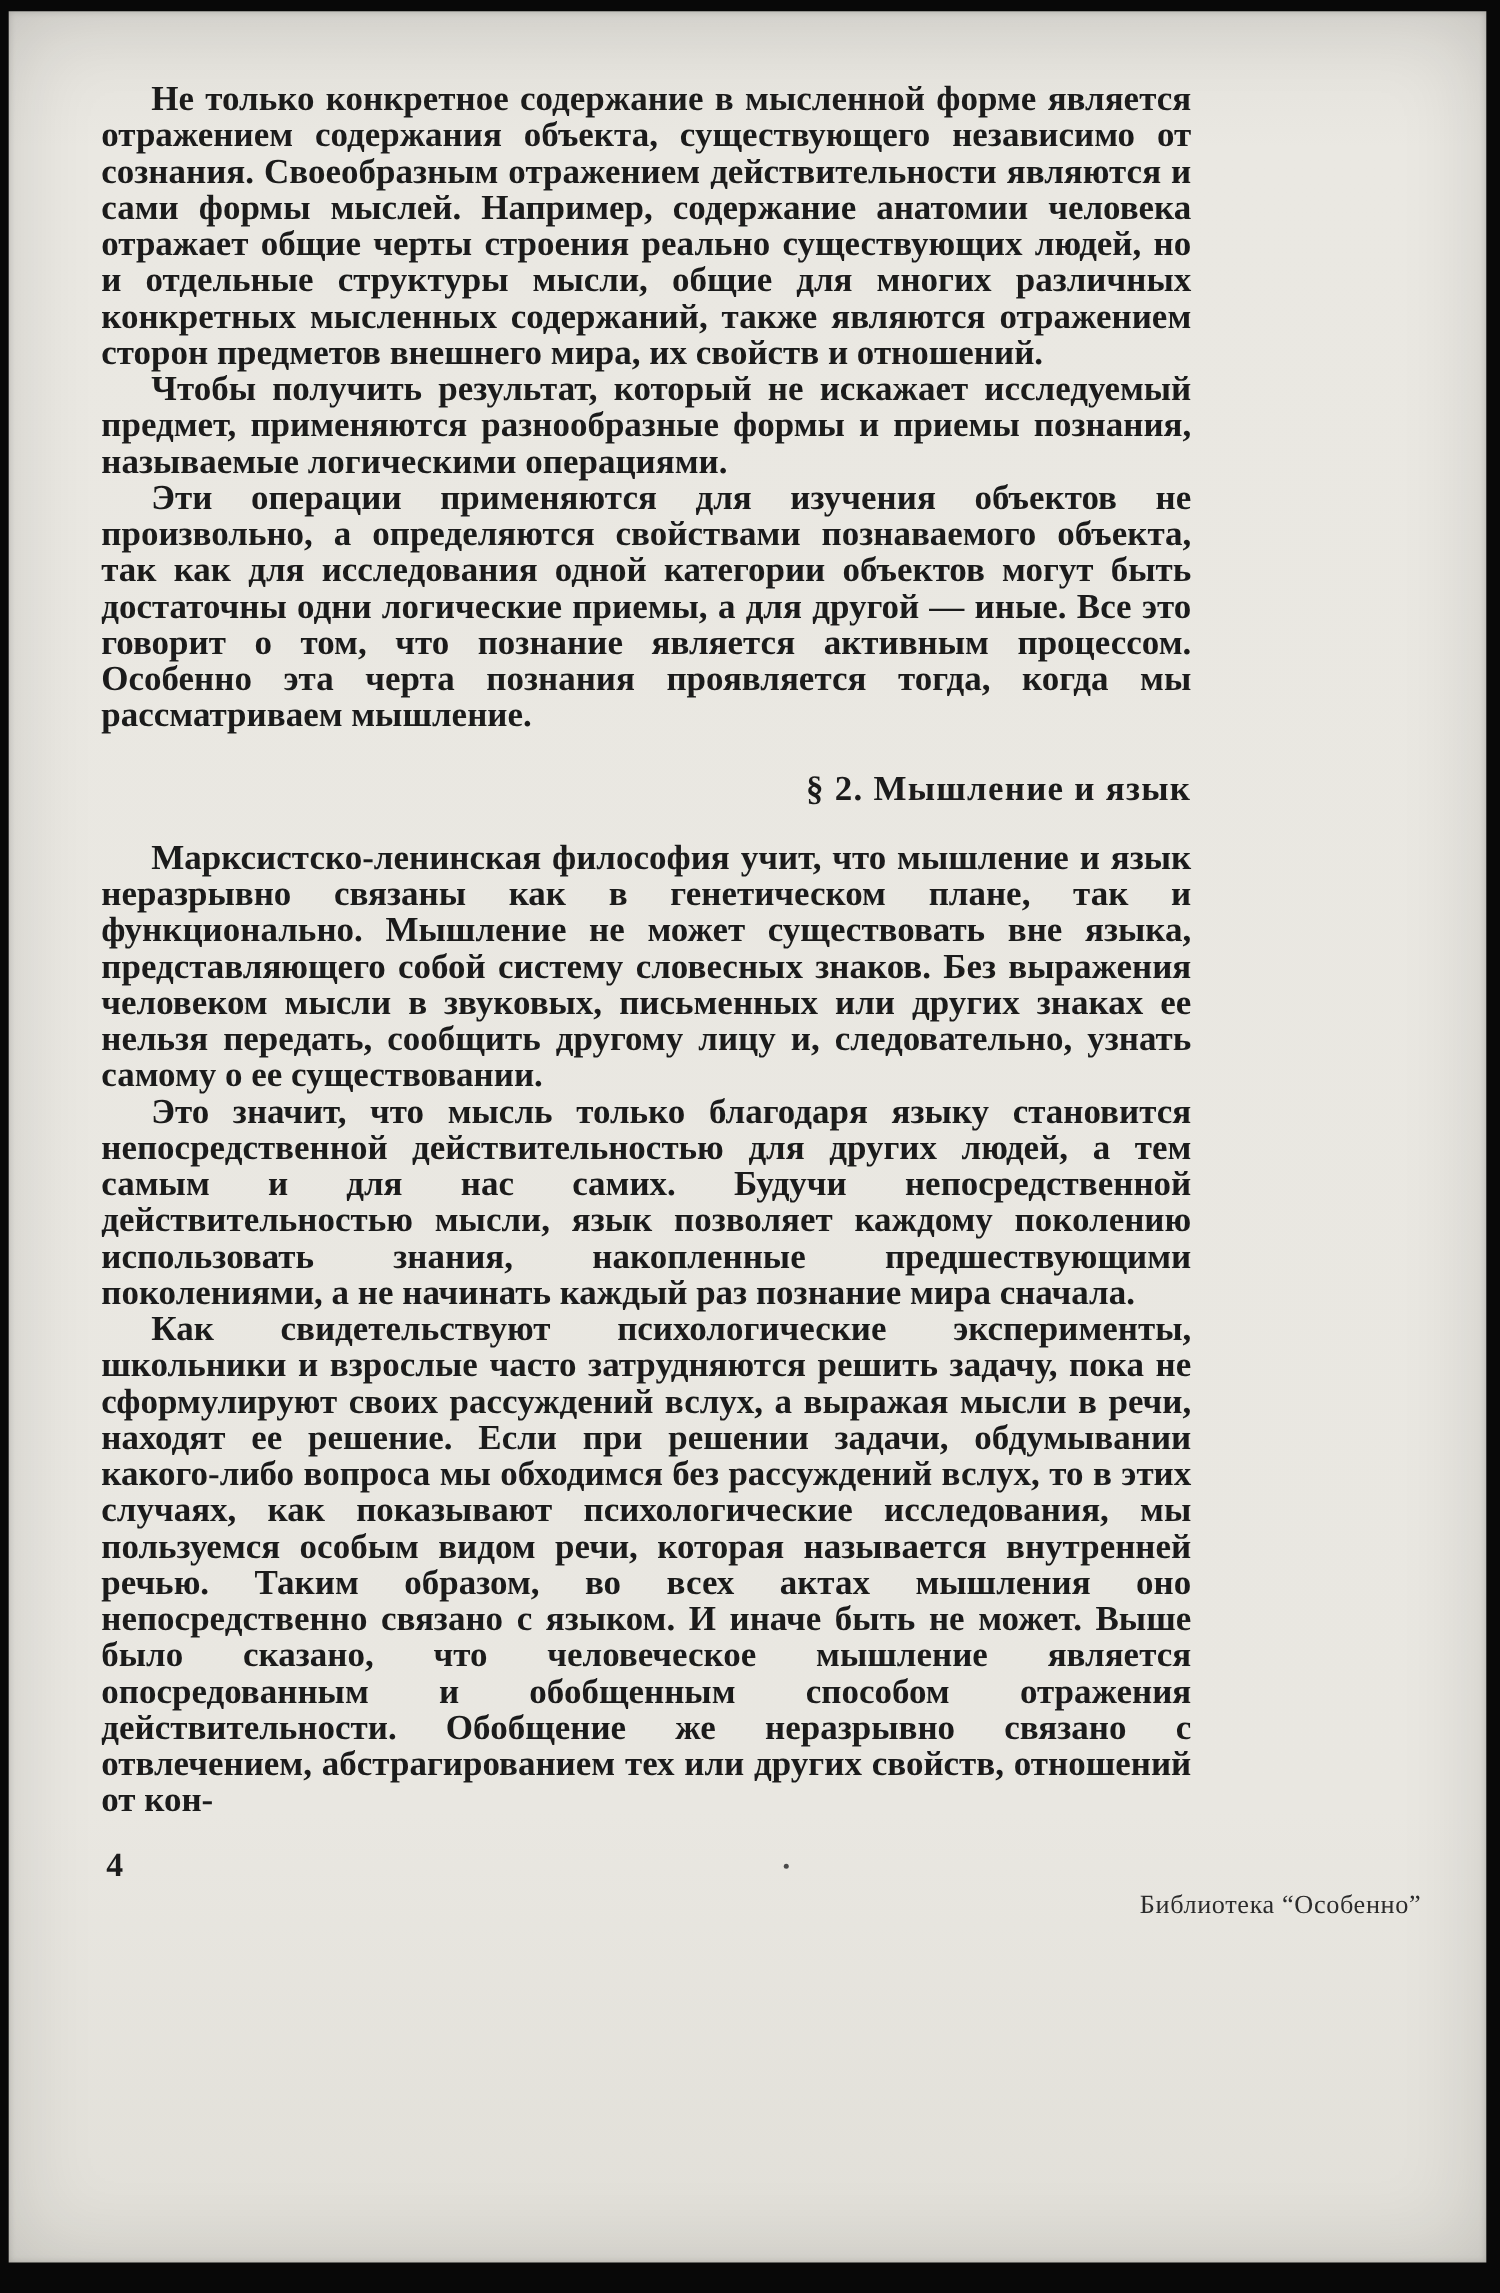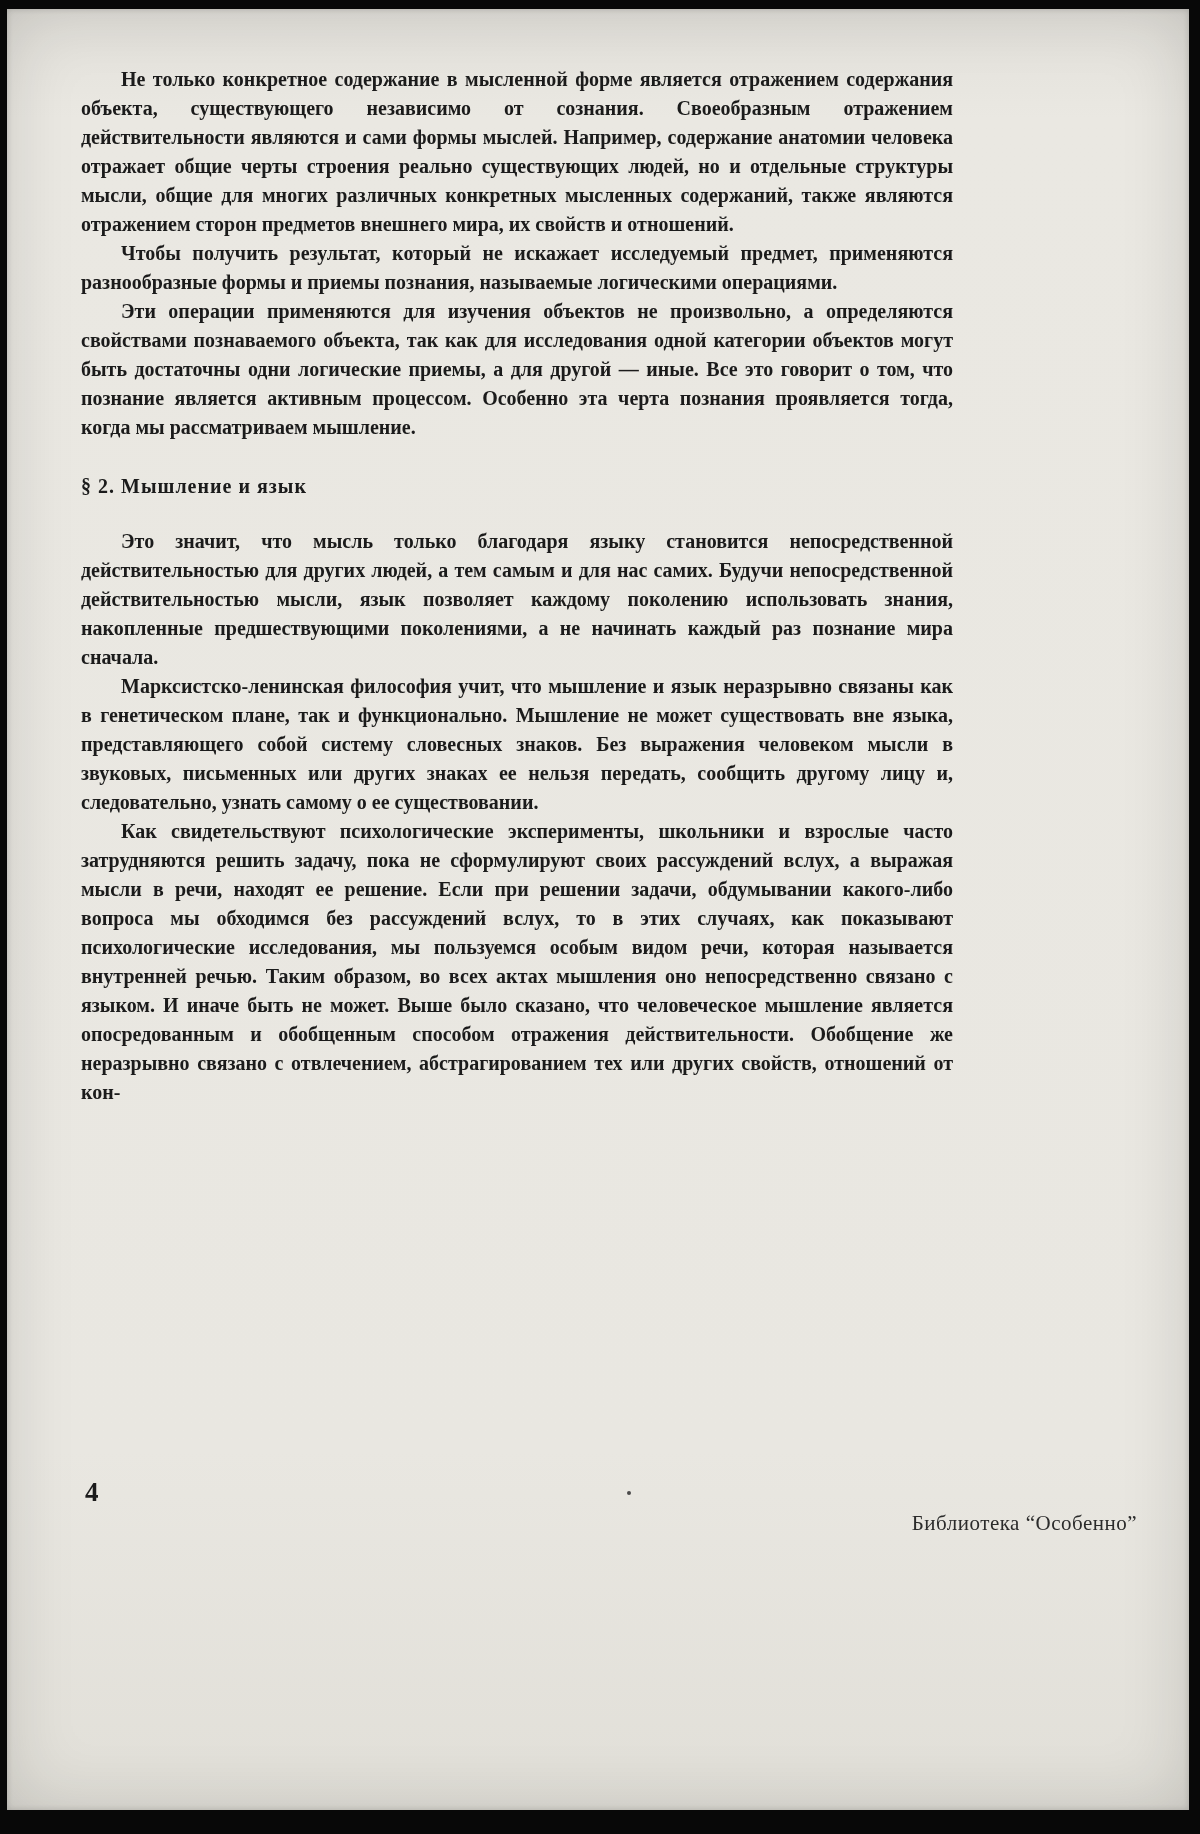--- a/index.html
+++ b/index.html
@@ -20,34 +20,34 @@
     bottom: 24px;
     background: linear-gradient(180deg, #e2e0da 0%, #eae8e2 6%, #e9e7e1 80%, #e1dfd8 100%);
     box-shadow: inset 0 0 70px rgba(0,0,0,0.14), inset 0 0 6px rgba(0,0,0,0.18);
   }
   .textblock {
     position: absolute;
     left: 74px;
     top: 56px;
     width: 872px;
     color: #1b1b1b;
-    font-size: 20px;
+    font-size: 28px;
     line-height: 29px;
     font-weight: bold;
     text-align: justify;
     hyphens: auto;
     -webkit-hyphens: auto;
   }
   .textblock p {
     margin: 0;
     text-indent: 40px;
   }
   .em { }
   .heading {
-    text-align: left;
+    text-align: right;
     text-indent: 0 !important;
     margin: 30px 0 26px 0 !important;
     font-weight: bold;
     letter-spacing: 1px;
     white-space: nowrap;
   }
   .page-number {
     position: absolute;
     left: 78px;
     top: 1468px;
@@ -82,23 +82,23 @@
   <div class="textblock">
 
     <p>Не только конкретное содержание в мысленной форме является отражением содержания объекта, существующего независимо от сознания. Своеобразным отражением действительности являются и сами формы мыслей. Например, содержание анатомии человека отражает общие черты строения реально существующих людей, но и отдельные структуры мысли, общие для многих различных конкретных мысленных содержаний, также являются отражением сторон предметов внешнего мира, их свойств и отношений.</p>
 
     <p>Чтобы получить результат, который не искажает исследуемый предмет, применяются разнообразные формы и приемы познания, называемые логическими операциями.</p>
 
     <p><span>Эти операции применяются для изучения объектов не произвольно, а определяются свойствами познаваемого объекта, так как для исследования одной категории объектов могут быть достаточны одни логические приемы, а для другой — иные. Все это говорит о том, что познание является </span><span class="em">активным</span><span> процессом. Особенно эта черта познания проявляется тогда, когда мы рассматриваем мышление.</span></p>
 
     <p class="heading">§ 2. Мышление и язык</p>
 
+    <p>Марксистско-ленинская философия учит, что мышление и язык неразрывно связаны как в генетическом плане, так и функционально. Мышление не может существовать вне языка, представляющего собой систему словесных знаков. Без выражения человеком мысли в звуковых, письменных или других знаках ее нельзя передать, сообщить другому лицу и, следовательно, узнать самому о ее существовании.</p>
+
     <p>Это значит, что мысль только благодаря языку становится непосредственной действительностью для других людей, а тем самым и для нас самих. Будучи непосредственной действительностью мысли, язык позволяет каждому поколению использовать знания, накопленные предшествующими поколениями, а не начинать каждый раз познание мира сначала.</p>
-
-    <p>Марксистско-ленинская философия учит, что мышление и язык неразрывно связаны как в генетическом плане, так и функционально. Мышление не может существовать вне языка, представляющего собой систему словесных знаков. Без выражения человеком мысли в звуковых, письменных или других знаках ее нельзя передать, сообщить другому лицу и, следовательно, узнать самому о ее существовании.</p>
 
     <p>Как свидетельствуют психологические эксперименты, школьники и взрослые часто затрудняются решить задачу, пока не сформулируют своих рассуждений вслух, а выражая мысли в речи, находят ее решение. Если при решении задачи, обдумывании какого-либо вопроса мы обходимся без рассуждений вслух, то в этих случаях, как показывают психологические исследования, мы пользуемся особым видом речи, которая называется внутренней речью. Таким образом, во всех актах мышления оно непосредственно связано с языком. И иначе быть не может. Выше было сказано, что человеческое мышление является опосредованным и обобщенным способом отражения действительности. Обобщение же неразрывно связано с отвлечением, абстрагированием тех или других свойств, отношений от кон-</p>
 
   </div>
 
   <div class="speck"></div>
 
   <div class="page-number">4</div>
 
   <div class="watermark">Библиотека “Особенно”</div>

